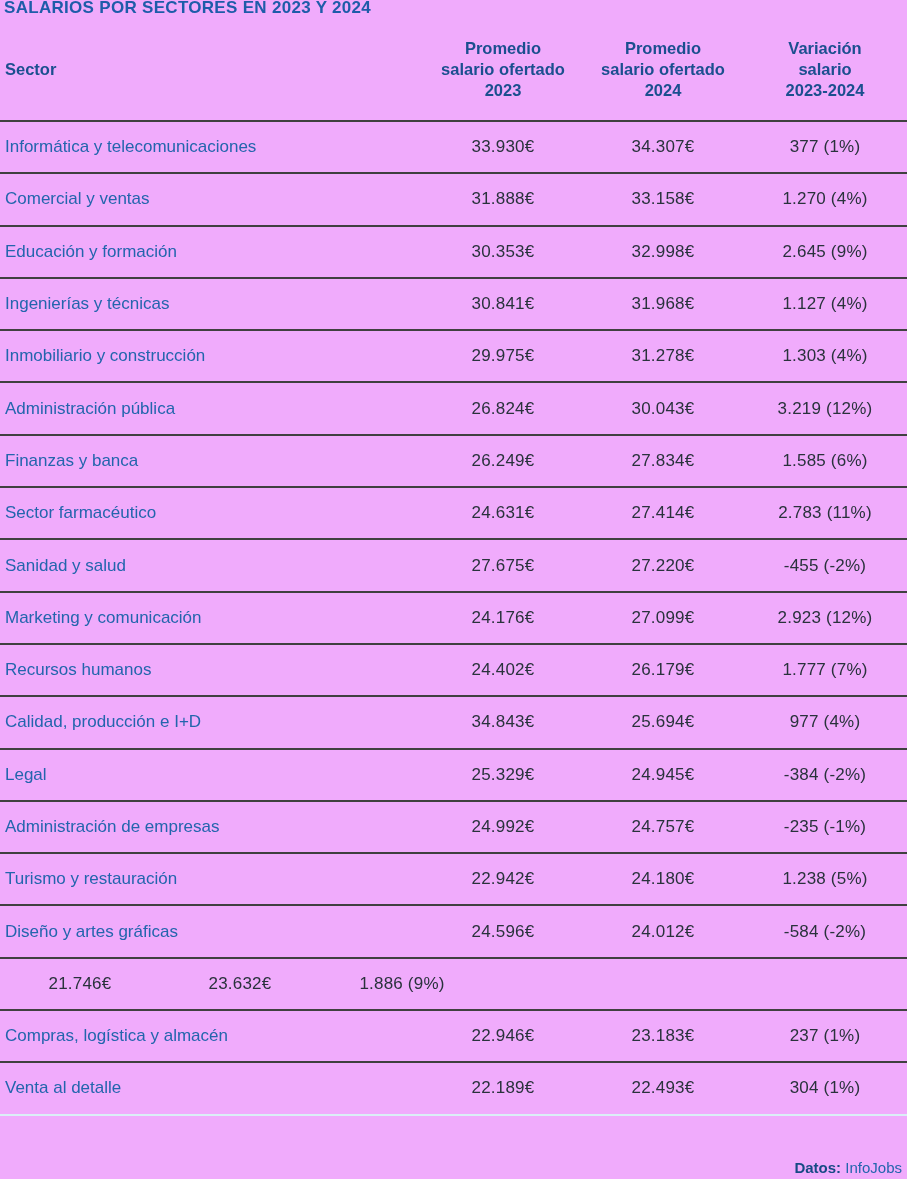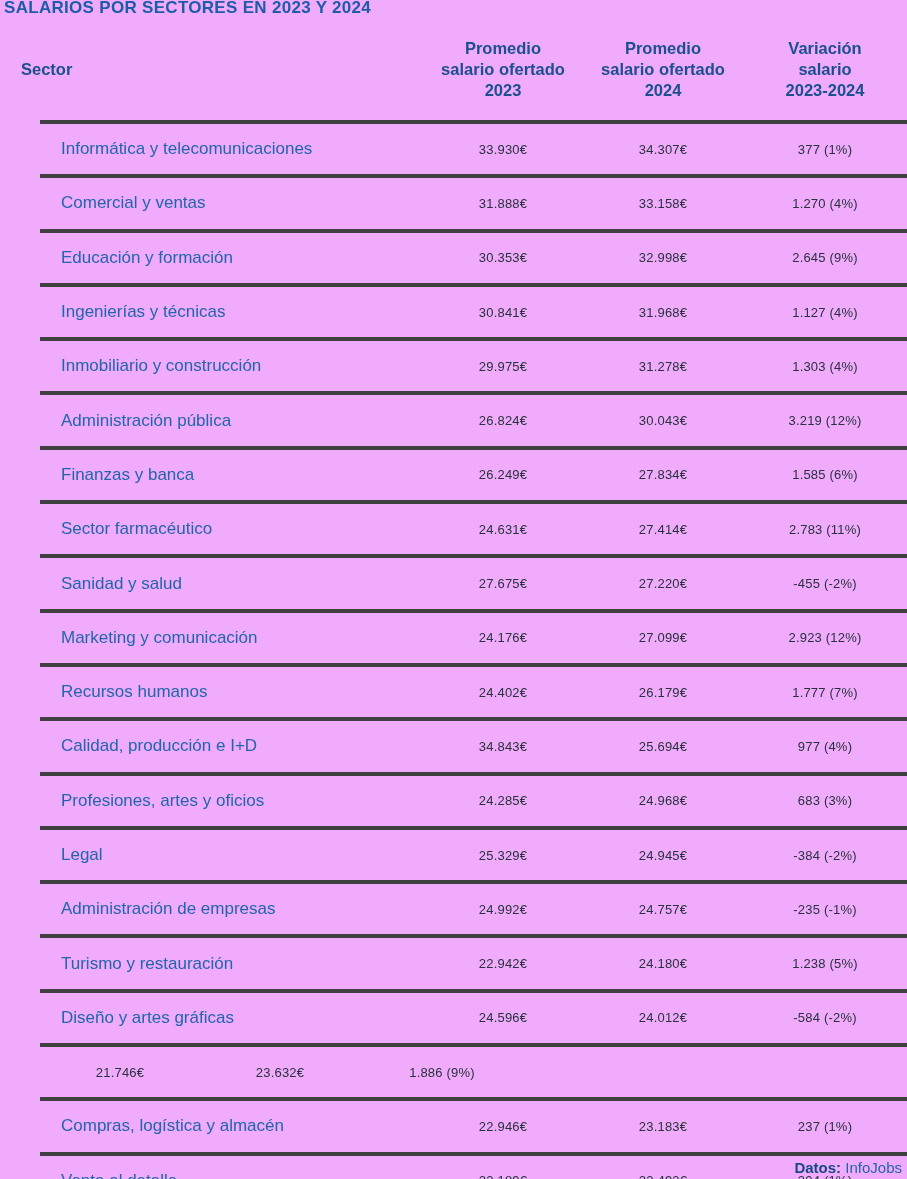--- a/index.html
+++ b/index.html
@@ -21,49 +21,48 @@
   }
 
   .table { width: 907px; }
 
   .thead {
     display: flex;
     align-items: center;
     height: 102px;
   }
   .cell { box-sizing: border-box; }
-  .col-sector { flex: 1 1 auto; min-width: 0; padding-left: 21px; text-align: left; }
+  .col-sector { flex: 1 1 auto; min-width: 0; padding-left: 5px; text-align: left; }
   .col-num { width: 160px; flex: 0 0 160px; text-align: center; }
   .col-var { width: 164px; flex: 0 0 164px; text-align: center; }
 
   .th {
     font-size: 16.5px;
     font-weight: 700;
     color: #1b4f8f;
     line-height: 21px;
   }
   .th .hl { display: block; }
 
   .row {
     display: flex;
     align-items: center;
     height: 50.3px;
-    border-top: 4px solid #404040;
-    margin-left: 40px;
+    border-top: 2px solid #404040;
   }
   .tbody { border-bottom: 2px solid #daeef6; }
 
   .sector {
     font-size: 17px;
     color: #2365ad;
     white-space: nowrap;
     overflow: hidden;
   }
   .value {
-    font-size: 13px;
+    font-size: 17px;
     color: #29323c;
     letter-spacing: 0.2px;
   }
 
   .footer {
     position: absolute;
     right: 5px;
     top: 1158px;
     font-size: 15px;
     line-height: 19px;
@@ -178,26 +177,20 @@
     <div class="cell col-var value">1.777 (7%)</div>
   </div>
 
   <div class="row">
     <div class="cell col-sector sector">Calidad, producción e I+D</div>
     <div class="cell col-num value">34.843€</div>
     <div class="cell col-num value">25.694€</div>
     <div class="cell col-var value">977 (4%)</div>
   </div>
 
-  <div class="row">
-    <div class="cell col-sector sector">Profesiones, artes y oficios</div>
-    <div class="cell col-num value">24.285€</div>
-    <div class="cell col-num value">24.968€</div>
-    <div class="cell col-var value">683 (3%)</div>
-  </div>
 
   <div class="row">
     <div class="cell col-sector sector">Legal</div>
     <div class="cell col-num value">25.329€</div>
     <div class="cell col-num value">24.945€</div>
     <div class="cell col-var value">-384 (-2%)</div>
   </div>
 
   <div class="row">
     <div class="cell col-sector sector">Administración de empresas</div>

